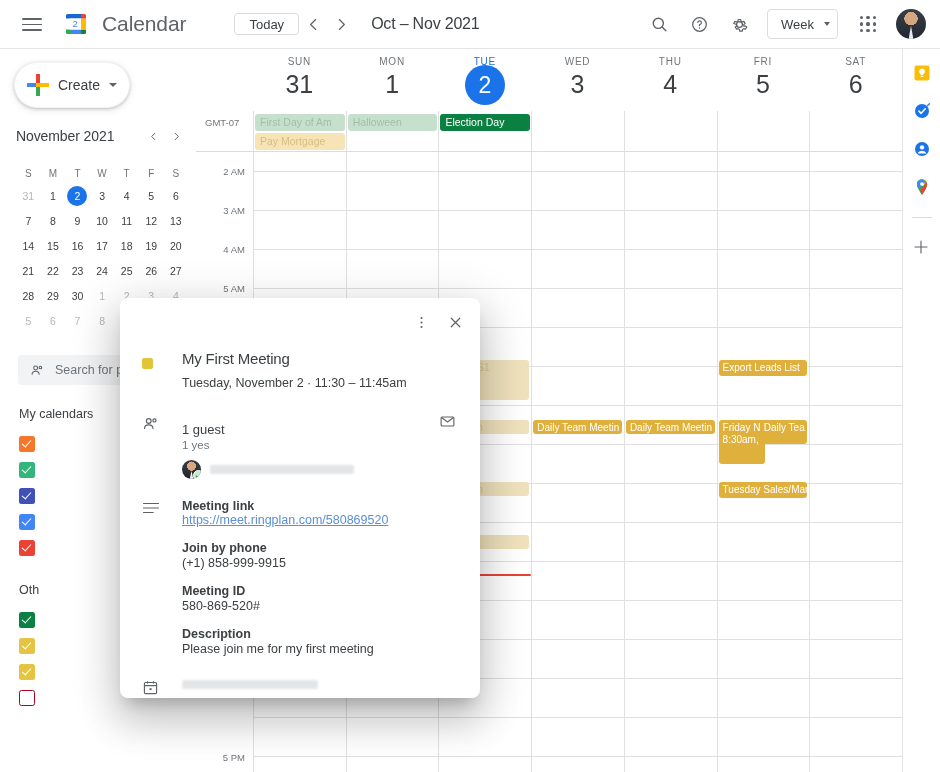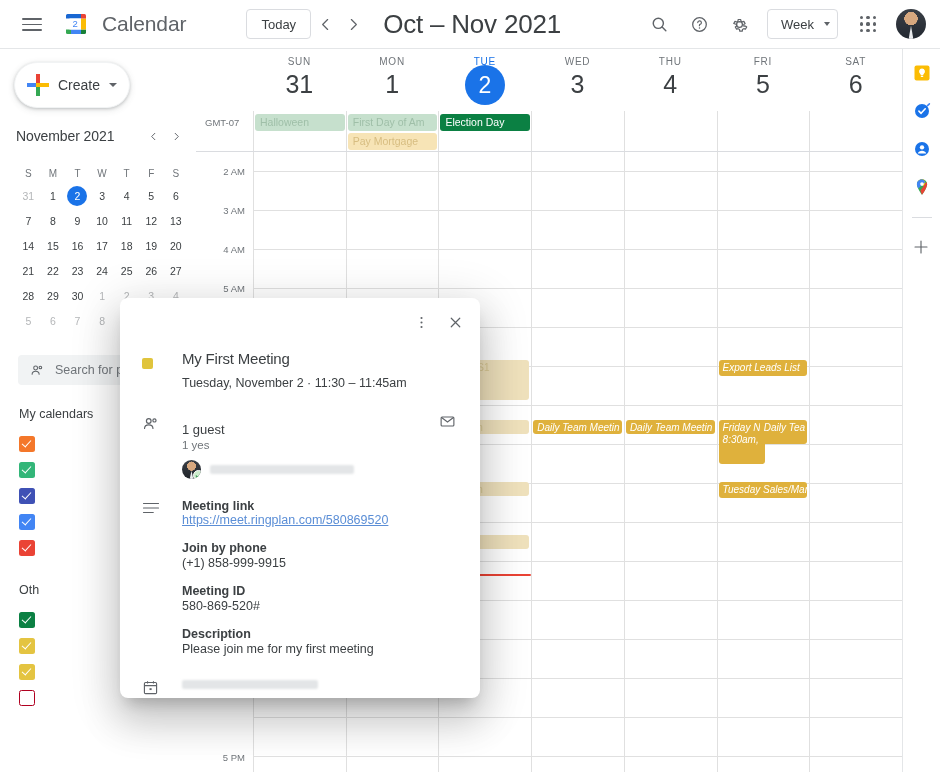--- a/index.html
+++ b/index.html
@@ -22,32 +22,32 @@
   .hamburger span:nth-child(1) { top: 7px; }
   .hamburger span:nth-child(2) { top: 12.5px; }
   .hamburger span:nth-child(3) { top: 18px; }
 
   .gclogo { width: 26px; height: 26px; margin-left: 18px; position: relative; }
   .brandname {
     margin-left: 13px; font-size: 21px; color: #5f6368;
     font-weight: 400; letter-spacing: -0.1px;
   }
   .today-btn {
-    margin-left: 60px; height: 30px; padding: 0 14px;
+    margin-left: 48px; height: 22px; padding: 0 14px;
     border: 1px solid #dadce0; border-radius: 4px; background: #fff;
     font-size: 13px; color: #3c4043; font-family: inherit; cursor: pointer;
     display: flex; align-items: center;
   }
   .navarrow {
     width: 28px; height: 28px; display: flex; align-items: center; justify-content: center;
     color: #5f6368; border-radius: 50%; cursor: pointer; font-size: 17px;
   }
   .navarrow:first-of-type { margin-left: 14px; }
   .range-title {
-    margin-left: 16px; font-size: 26px; color: #3c4043; font-weight: 400;
+    margin-left: 16px; font-size: 16px; color: #3c4043; font-weight: 400;
     letter-spacing: -0.2px; white-space: nowrap;
   }
   .topbar-right { margin-left: auto; display: flex; align-items: center; padding-right: 14px; }
   .icon-btn {
     width: 34px; height: 34px; display: flex; align-items: center; justify-content: center;
     color: #5f6368; border-radius: 50%; cursor: pointer; margin: 0 3px;
   }
   .view-select {
     height: 30px; padding: 0 7px 0 13px; border: 1px solid #dadce0; border-radius: 4px;
     background: #fff; display: flex; align-items: center; gap: 10px;
@@ -154,21 +154,21 @@
   .hourlabels { position: absolute; left: 0; top: 0; width: 57px; height: 100%; }
   .hourlabels div { position: absolute; right: 8px; font-size: 9.5px; color: #70757a; transform: translateY(-50%); text-align: right; }
   .gridcols { position: absolute; left: 57px; top: 0; right: 0; height: 100%; display: flex; }
   .gcol { flex: 1; border-left: 1px solid #e0e0e0; position: relative; }
   .hline { position: absolute; left: 57px; right: 0; height: 1px; background: #e0e0e0; }
   .ev {
     position: absolute; left: 1px; right: 2px; border-radius: 3px;
     font-size: 10px; line-height: 12px; padding: 2px 4px; overflow: hidden;
     white-space: nowrap; cursor: pointer;
   }
-  .ev.gold { background: #dfb13c; color: #fff; font-style: italic; }
+  .ev.gold { background: #dfb13c; color: #fff; }
   .ev.gold-soft { background: #efe1bc; color: #d9c894; }
   .nowline { position: absolute; height: 2px; background: #ea4335; border-radius: 1px; z-index: 6; }
 
   
   .rail {
     position: absolute; top: 49px; right: 0; width: 38px; height: 723px;
     background: #fff; border-left: 1px solid #e4e6e8; z-index: 12;
     display: flex; flex-direction: column; align-items: center; padding-top: 14px; gap: 18px;
   }
   .rail-ic { width: 20px; height: 20px; cursor: pointer; position: relative; }
@@ -452,25 +452,25 @@
           <div class="daycol">
             <div class="dow-lab">SAT</div>
             <div class="dnum">6</div>
           </div>
         </div>
     </div>
     <div class="allday">
       <div class="gmt-lab">GMT-07</div>
       <div class="allday-cols" id="allday-cols">
           <div class="allday-col">
-            <div class="chip holiday-soft">Halloween</div>
-          </div>
-          <div class="allday-col">
             <div class="chip holiday-soft">First Day of Am</div>
             <div class="chip task-soft">Pay Mortgage</div>
+          </div>
+          <div class="allday-col">
+            <div class="chip holiday-soft">Halloween</div>
           </div>
           <div class="allday-col">
             <div class="chip holiday-solid">Election Day</div>
           </div>
           <div class="allday-col"></div>
           <div class="allday-col"></div>
           <div class="allday-col"></div>
           <div class="allday-col"></div>
         </div>
     </div>

